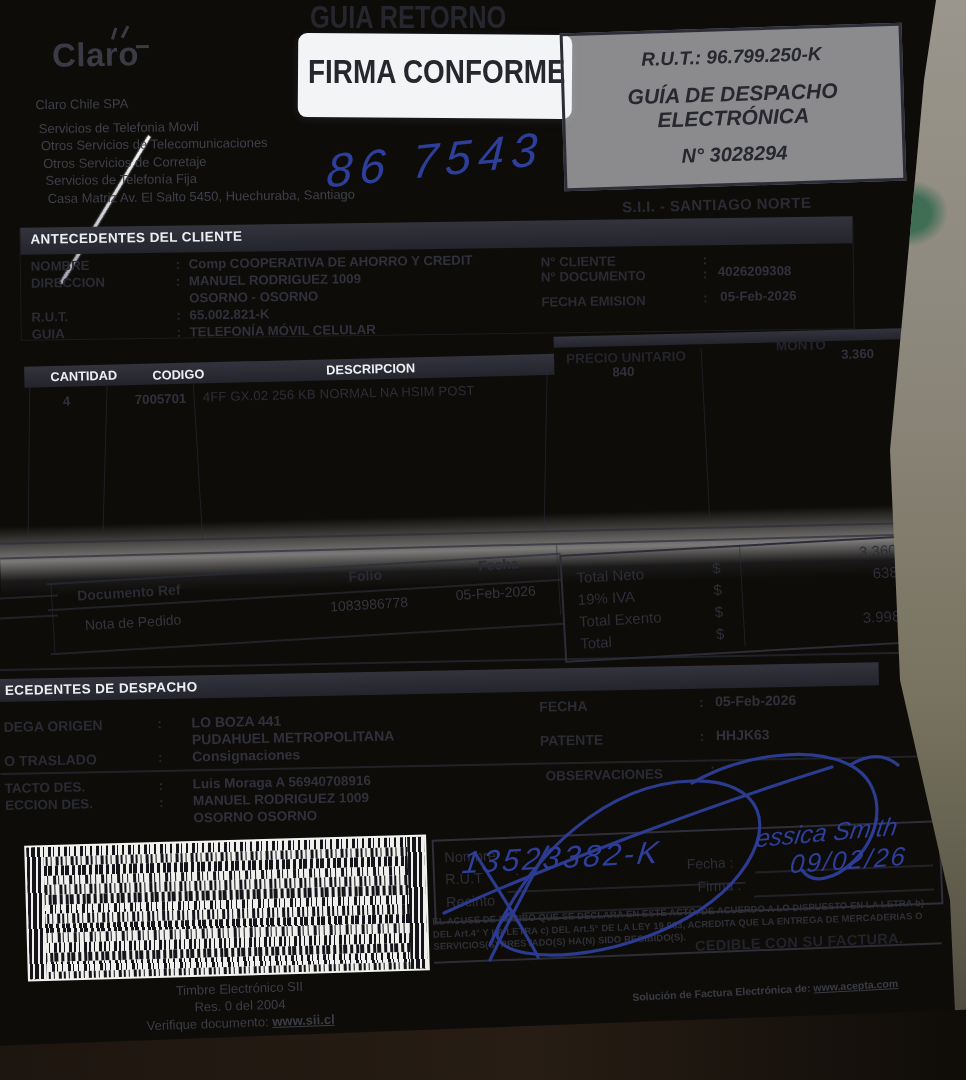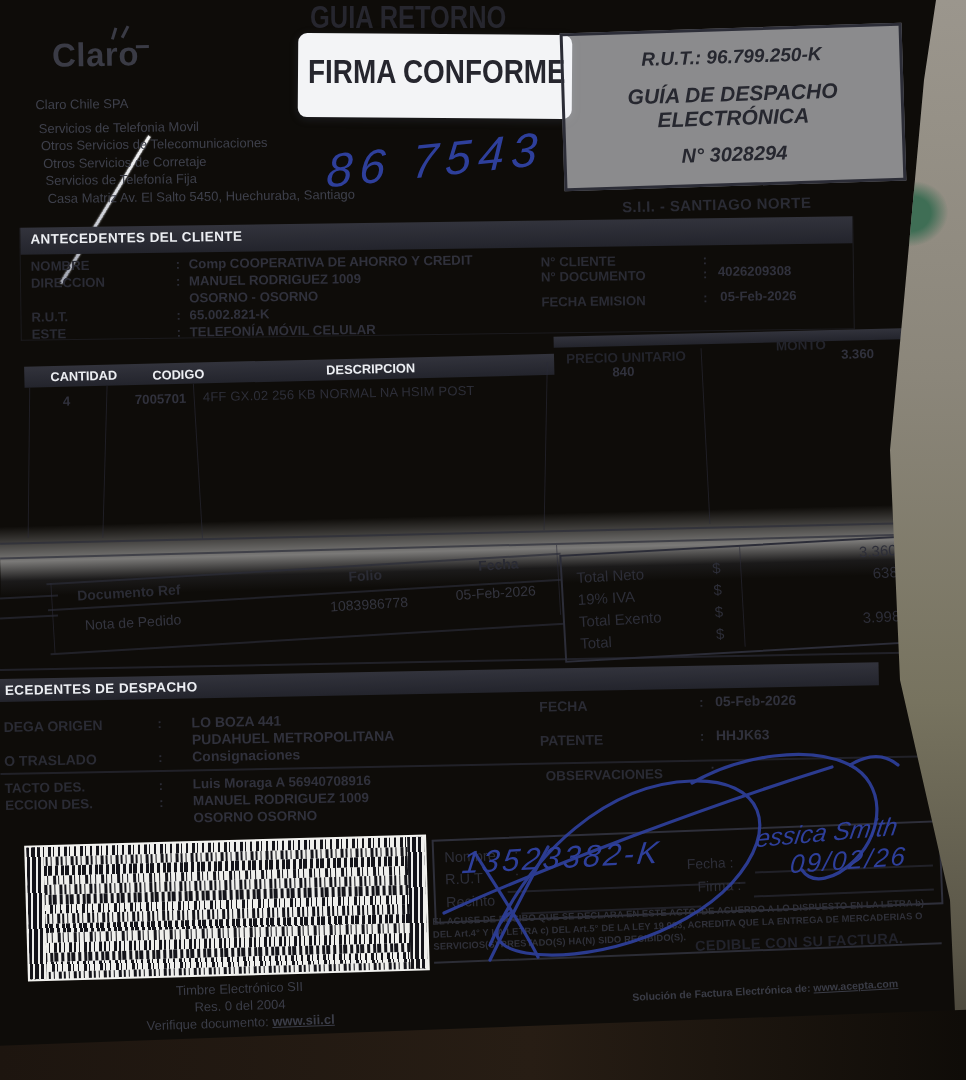--- a/index.html
+++ b/index.html
@@ -88,21 +88,21 @@
   <span class="abs lbl" style="left:10px;top:31px;">NOMBRE</span>
   <span class="abs lbl" style="left:155px;top:31px;">:</span>
   <span class="abs val" style="left:168px;top:31px;">Comp COOPERATIVA DE AHORRO Y CREDIT</span>
   <span class="abs lbl" style="left:10px;top:48px;">DIRECCION</span>
   <span class="abs lbl" style="left:155px;top:48px;">:</span>
   <span class="abs val" style="left:168px;top:48px;">MANUEL RODRIGUEZ 1009</span>
   <span class="abs val" style="left:168px;top:65px;">OSORNO -  OSORNO</span>
   <span class="abs lbl" style="left:10px;top:82px;">R.U.T.</span>
   <span class="abs lbl" style="left:155px;top:82px;">:</span>
   <span class="abs val" style="left:168px;top:82px;">65.002.821-K</span>
-  <span class="abs lbl" style="left:10px;top:99px;">ESTE</span>
+  <span class="abs lbl" style="left:10px;top:99px;">GUIA</span>
   <span class="abs lbl" style="left:155px;top:99px;">:</span>
   <span class="abs val" style="left:168px;top:99px;">TELEFONÍA MÓVIL CELULAR</span>
   <span class="abs lbl" style="left:520px;top:34px;">N° CLIENTE</span>
   <span class="abs lbl" style="left:682px;top:34px;">:</span>
   <span class="abs lbl" style="left:520px;top:49px;">N° DOCUMENTO</span>
   <span class="abs lbl" style="left:682px;top:48px;">:</span>
   <span class="abs val" style="left:697px;top:46px;">4026209308</span>
   <span class="abs lbl" style="left:520px;top:74px;">FECHA EMISION</span>
   <span class="abs lbl" style="left:682px;top:72px;">:</span>
   <span class="abs val" style="left:699px;top:71px;">05-Feb-2026</span>

